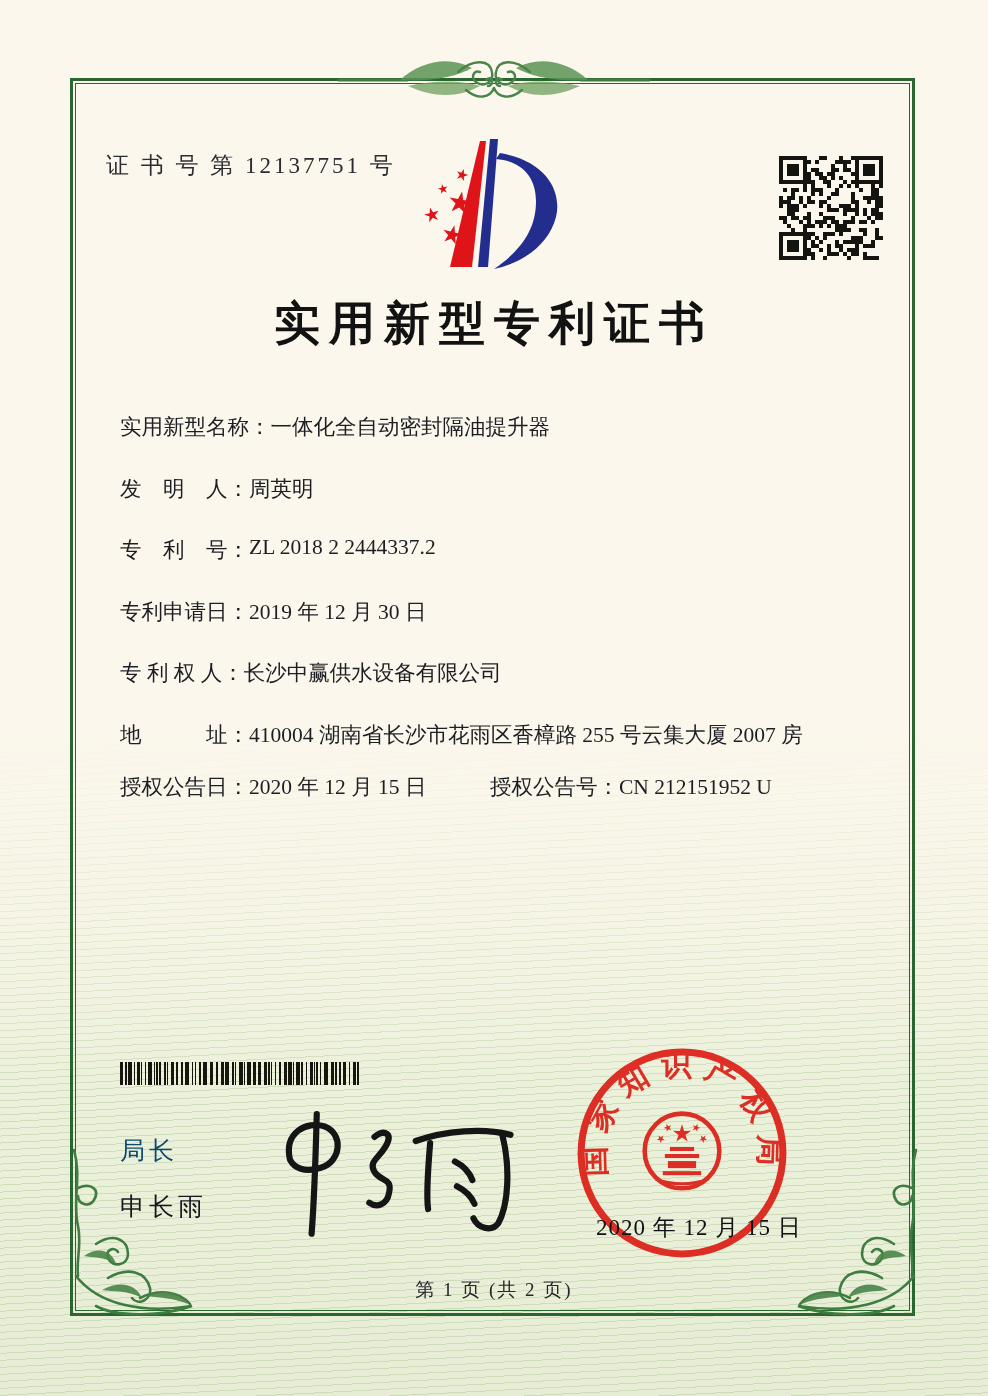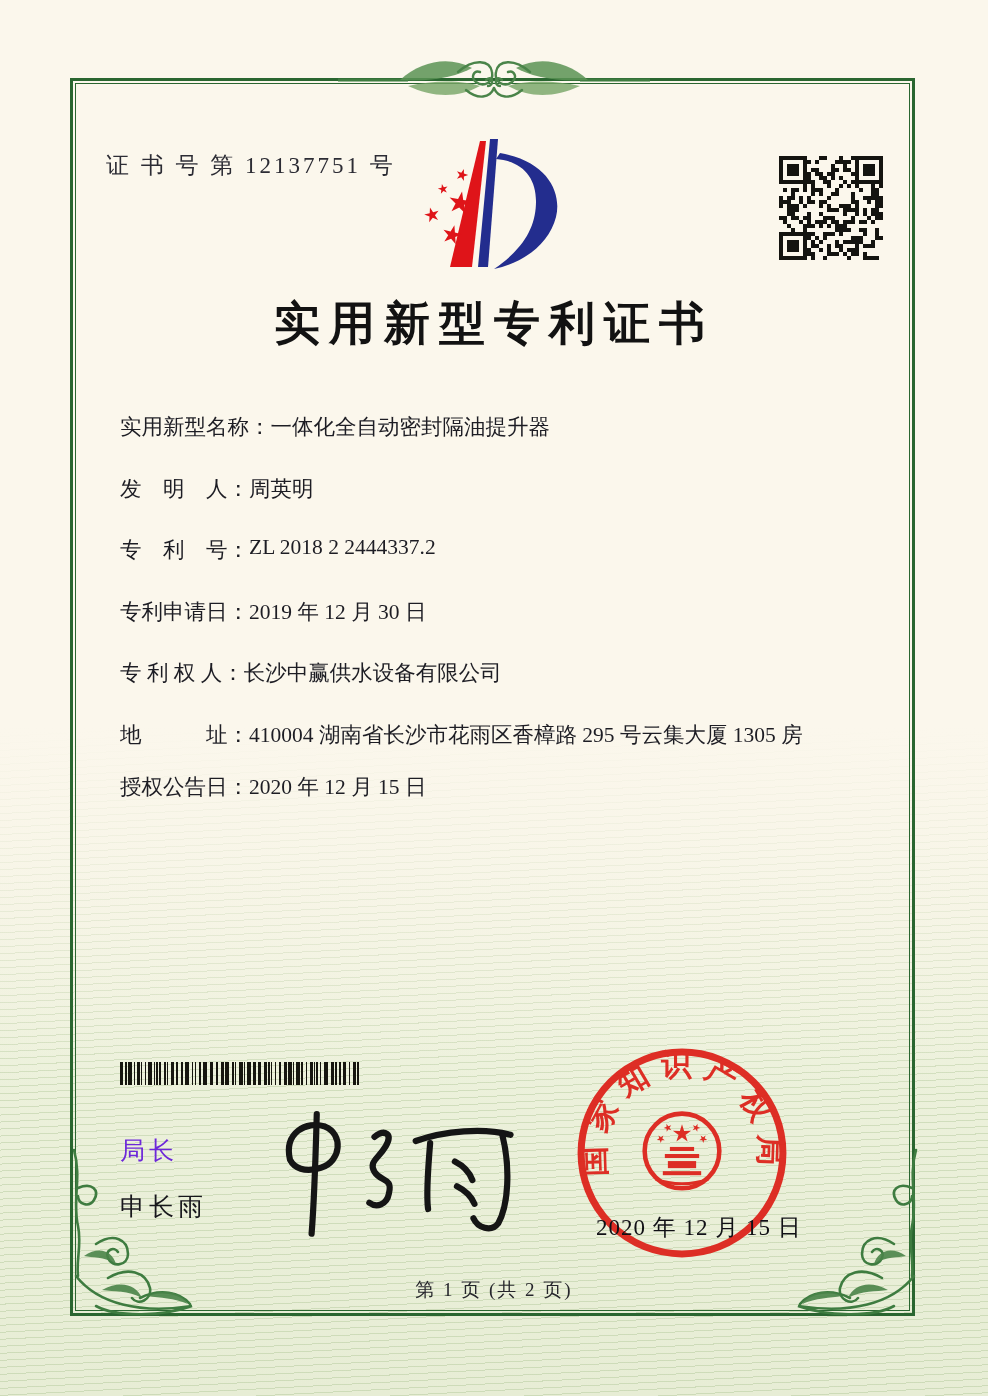--- a/index.html
+++ b/index.html
@@ -18,21 +18,21 @@
   .fields{left:120px;top:412px;width:770px;font-size:21.5px;color:#1d1d24;}
   .row{height:61.5px;display:flex;align-items:flex-start;}
   .lbl{white-space:pre;}
   .val{white-space:pre;}
   .grant{left:120px;top:772px;width:780px;display:flex;font-size:21.5px;color:#1d1d24;}
   .grant .pair1{width:370px;display:flex;font-family:Liberation Serif, serif;}
   .paras{left:120px;top:818px;width:752px;font-size:21px;line-height:38px;color:#1d1d24;text-align:justify;}
   .paras p{margin:0;text-indent:2em;}
   .barcode{left:120px;top:1062px;width:246px;height:23px;font-size:0;}
   .barcode i{display:inline-block;height:23px;}
-  .director{left:120px;top:1134px;font-size:25px;color:#6d28d9;letter-spacing:4px;}
+  .director{left:120px;top:1134px;font-size:25px;color:#0c4a6e;letter-spacing:4px;}
   .director2{left:120px;top:1190px;font-size:25px;color:#17171c;letter-spacing:4px;}
   .sig{left:252px;top:1108px;z-index:3;}
   .seal{left:571px;top:1042px;z-index:2;opacity:.93;}
   .seal-date{left:596px;top:1212px;font-size:23px;color:#101015;letter-spacing:1px;z-index:4;}
   .pageinfo{left:0;top:1277px;width:988px;text-align:center;font-size:19px;color:#26262c;letter-spacing:2px;}
   .footnote{left:0;top:1336px;width:988px;text-align:center;font-size:21px;color:#222228;letter-spacing:4px;}
   .logo{left:410px;top:133px;}
   .qr{left:779px;top:156px;width:104px;height:104px;font-size:0;line-height:0;}
   .qr i{display:inline-block;width:4px;height:4px;}
   .qr i.b{background:#141410;}
@@ -135,29 +135,30 @@
     <div class="row">
         <span class="lbl">专利申请日：</span>
         <span class="val">2019 年 12 月 30 日</span>
       </div>
     <div class="row">
         <span class="lbl">专 利 权 人：</span>
         <span class="val">长沙中赢供水设备有限公司</span>
       </div>
     <div class="row">
         <span class="lbl">地　　　址：</span>
-        <span class="val">410004 湖南省长沙市花雨区香樟路 295 号云集大厦 1305 房</span>
+        <span class="val">410004 湖南省长沙市花雨区香樟路 255 号云集大厦 2007 房</span>
       </div>
   </div>
 
   <div class="abs grant">
     <span class="pair1">
         <span class="lbl">授权公告日：</span>
         <span class="val">2020 年 12 月 15 日</span>
       </span>
+    <span class="pair2"><span class="lbl">授权公告号：</span><span class="val">CN 212151952 U</span></span>
   </div>
 
 
   <div class="abs barcode" id="barcode"><i style="width:3px;background:#16160f"></i><i style="width:2px"></i><i style="width:2px;background:#16160f"></i><i style="width:1px"></i><i style="width:4px;background:#16160f"></i><i style="width:2px"></i><i style="width:1px;background:#16160f"></i><i style="width:2px"></i><i style="width:3px;background:#16160f"></i><i style="width:1px"></i><i style="width:1px;background:#16160f"></i><i style="width:3px"></i><i style="width:1px;background:#16160f"></i><i style="width:2px"></i><i style="width:4px;background:#16160f"></i><i style="width:2px"></i><i style="width:1px;background:#16160f"></i><i style="width:1px"></i><i style="width:2px;background:#16160f"></i><i style="width:1px"></i><i style="width:2px;background:#16160f"></i><i style="width:3px"></i><i style="width:2px;background:#16160f"></i><i style="width:1px"></i><i style="width:1px;background:#16160f"></i><i style="width:3px"></i><i style="width:3px;background:#16160f"></i><i style="width:2px"></i><i style="width:2px;background:#16160f"></i><i style="width:3px"></i><i style="width:2px;background:#16160f"></i><i style="width:2px"></i><i style="width:4px;background:#16160f"></i><i style="width:3px"></i><i style="width:1px;background:#16160f"></i><i style="width:2px"></i><i style="width:1px;background:#16160f"></i><i style="width:3px"></i><i style="width:2px;background:#16160f"></i><i style="width:2px"></i><i style="width:4px;background:#16160f"></i><i style="width:3px"></i><i style="width:3px;background:#16160f"></i><i style="width:3px"></i><i style="width:2px;background:#16160f"></i><i style="width:3px"></i><i style="width:3px;background:#16160f"></i><i style="width:1px"></i><i style="width:4px;background:#16160f"></i><i style="width:3px"></i><i style="width:2px;background:#16160f"></i><i style="width:1px"></i><i style="width:1px;background:#16160f"></i><i style="width:3px"></i><i style="width:4px;background:#16160f"></i><i style="width:1px"></i><i style="width:1px;background:#16160f"></i><i style="width:2px"></i><i style="width:4px;background:#16160f"></i><i style="width:2px"></i><i style="width:3px;background:#16160f"></i><i style="width:2px"></i><i style="width:3px;background:#16160f"></i><i style="width:3px"></i><i style="width:3px;background:#16160f"></i><i style="width:1px"></i><i style="width:2px;background:#16160f"></i><i style="width:1px"></i><i style="width:1px;background:#16160f"></i><i style="width:3px"></i><i style="width:1px;background:#16160f"></i><i style="width:3px"></i><i style="width:2px;background:#16160f"></i><i style="width:3px"></i><i style="width:3px;background:#16160f"></i><i style="width:1px"></i><i style="width:4px;background:#16160f"></i><i style="width:1px"></i><i style="width:1px;background:#16160f"></i><i style="width:2px"></i><i style="width:4px;background:#16160f"></i><i style="width:1px"></i><i style="width:2px;background:#16160f"></i><i style="width:3px"></i><i style="width:1px;background:#16160f"></i><i style="width:3px"></i><i style="width:3px;background:#16160f"></i><i style="width:1px"></i><i style="width:1px;background:#16160f"></i><i style="width:1px"></i><i style="width:2px;background:#16160f"></i><i style="width:2px"></i><i style="width:1px;background:#16160f"></i><i style="width:3px"></i><i style="width:4px;background:#16160f"></i><i style="width:3px"></i><i style="width:3px;background:#16160f"></i><i style="width:1px"></i><i style="width:2px;background:#16160f"></i><i style="width:2px"></i><i style="width:2px;background:#16160f"></i><i style="width:2px"></i><i style="width:3px;background:#16160f"></i><i style="width:3px"></i><i style="width:1px;background:#16160f"></i><i style="width:3px"></i><i style="width:3px;background:#16160f"></i><i style="width:1px"></i><i style="width:2px;background:#16160f"></i><i style="width:3px"></i></div>
 
   <div class="abs director">局长</div>
   <div class="abs director2">申长雨</div>
 
   <svg class="abs sig" width="280" height="134" viewBox="0 0 270 130">
     <g stroke="#151515" fill="none" stroke-width="6" stroke-linecap="round" stroke-linejoin="round">

